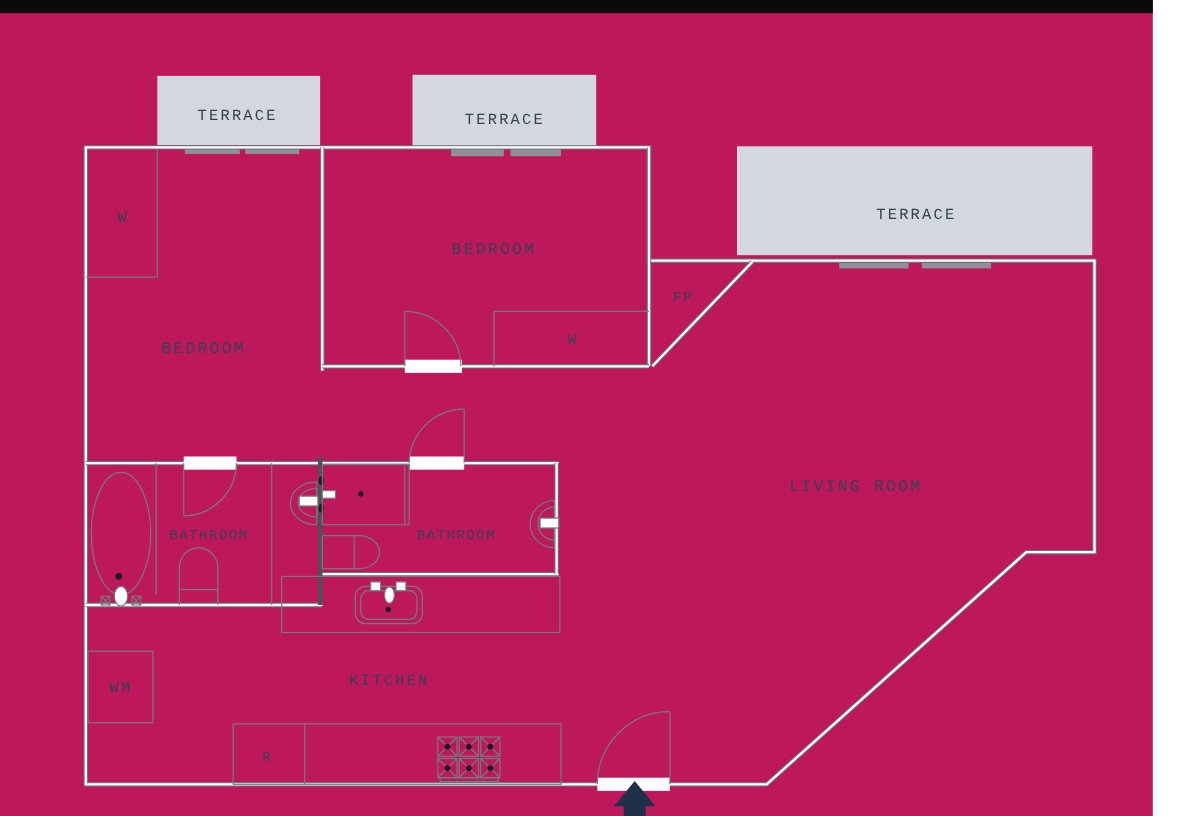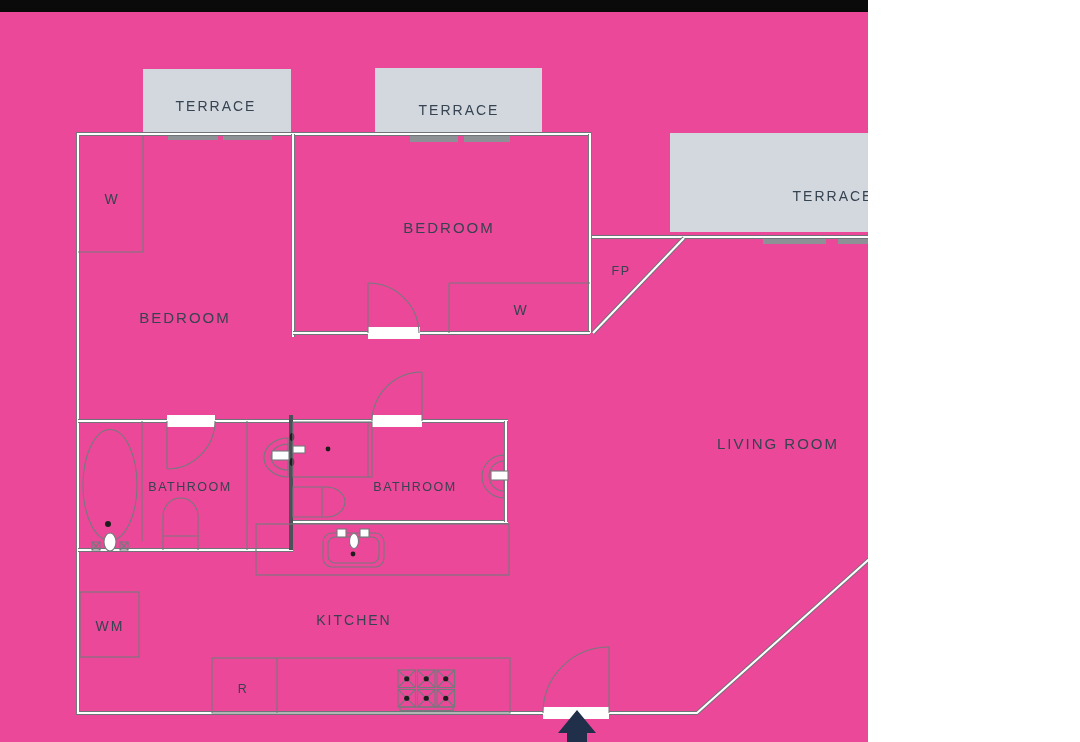--- a/index.html
+++ b/index.html
@@ -1,17 +1,17 @@
 <!DOCTYPE html>
 <html><head>
 <meta charset="utf-8">
 <style>
   html,body{margin:0;padding:0;background:#ffffff;}
-  .stage{position:relative;width:868px;height:742px;background:#ec4899;overflow:hidden;
-         font-family:Liberation Sans, sans-serif;}
+  .stage{position:relative;width:1048px;height:742px;background:#be185d;overflow:hidden;
+         font-family:Liberation Mono, monospace;}
   svg{display:block;}
   
   .wall-out{stroke:#6f7478;stroke-width:4;fill:none;}
   .wall-in{stroke:#ffffff;stroke-width:2.1;fill:none;}
   .wall-thick{stroke:#4b5156;stroke-width:4;fill:none;}
   .ln{stroke:#75797d;stroke-width:1.1;fill:none;}
   .ln2{stroke:#75797d;stroke-width:1.1;fill:#ffffff;}
   .erase{fill:#ffffff;stroke:none;}
   .dot{fill:#1d1d1d;stroke:none;}
   .terrace{fill:#d3d7de;stroke:none;}

